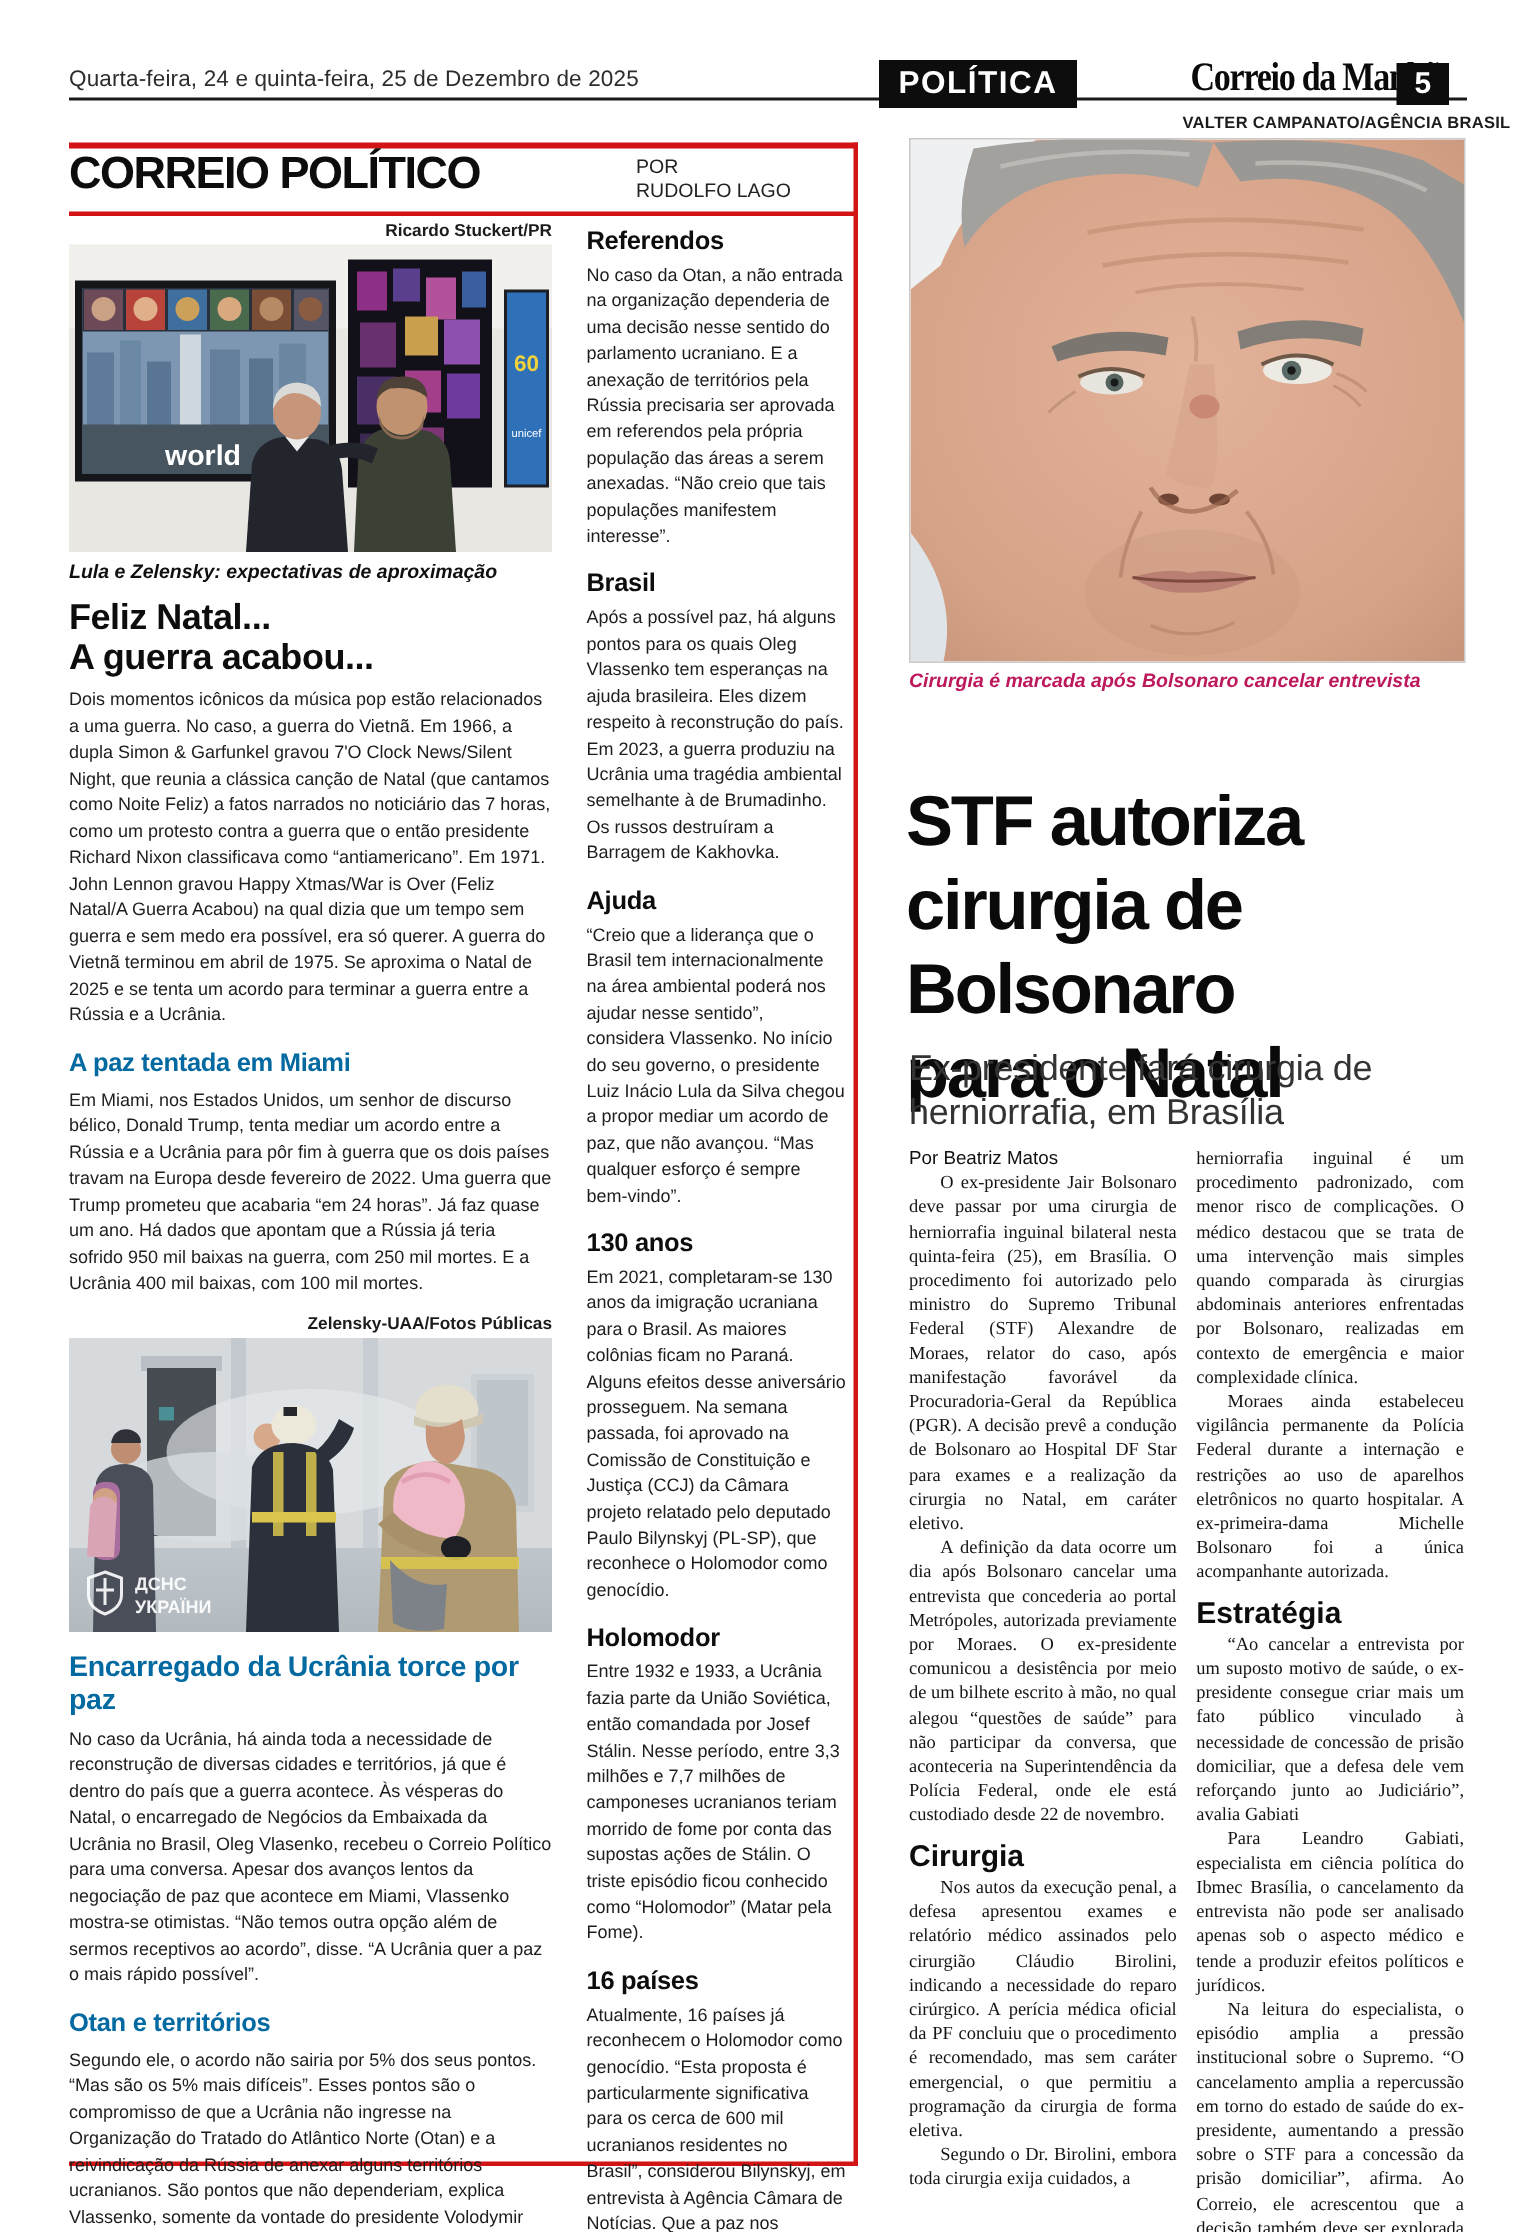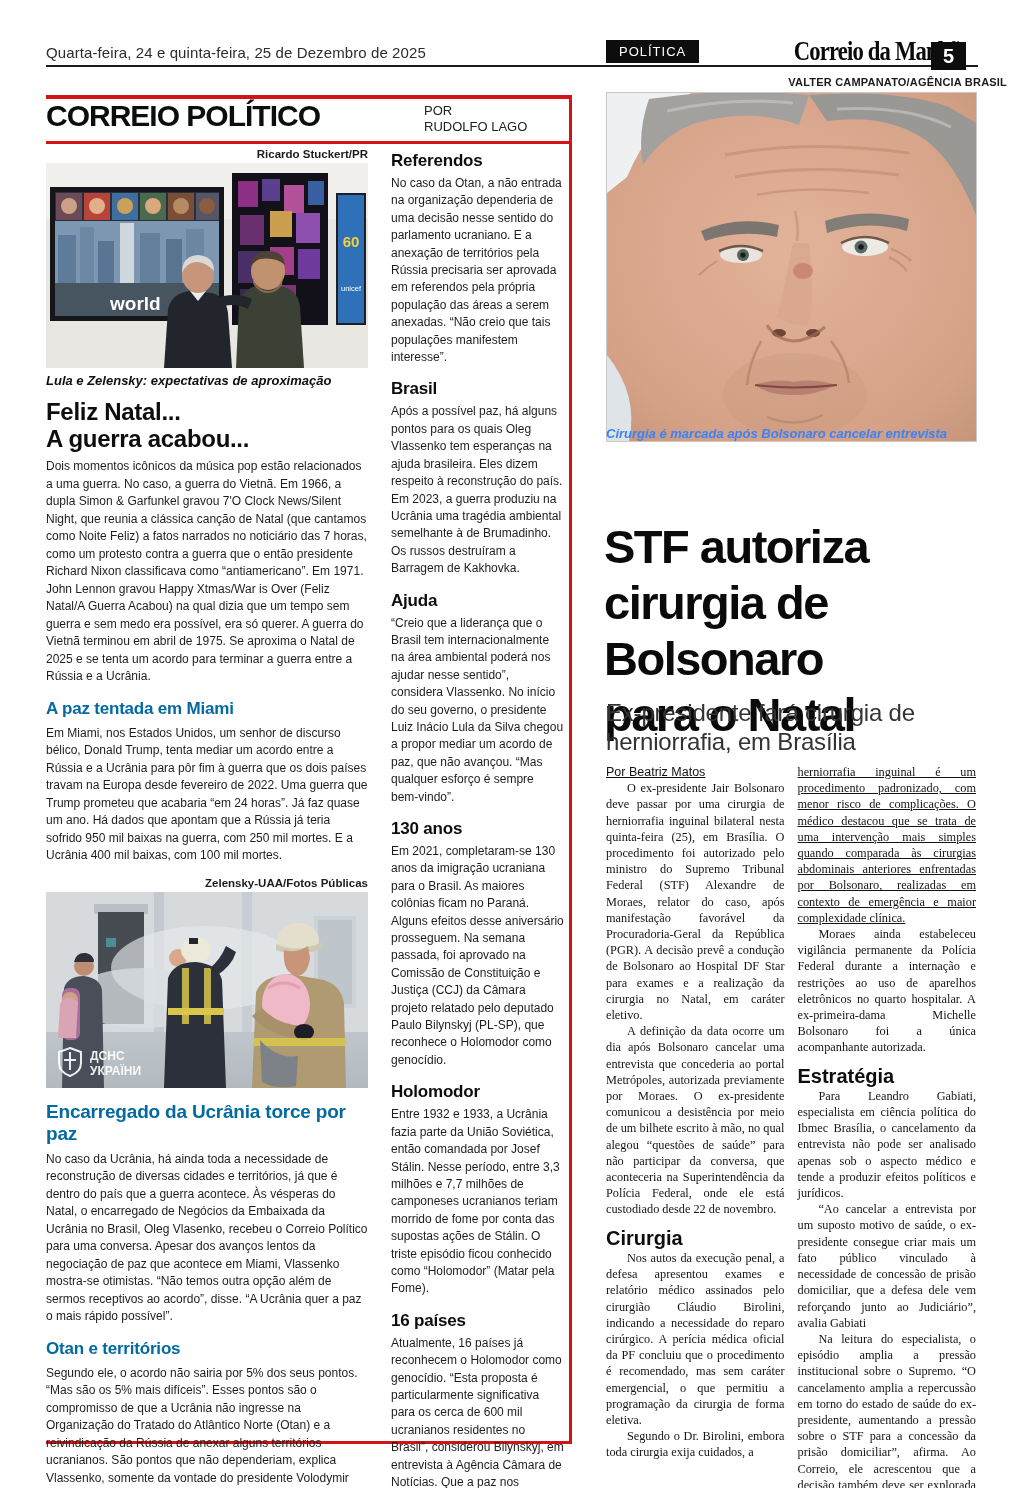--- a/index.html
+++ b/index.html
@@ -1,22 +1,22 @@
 <!DOCTYPE html>
 <html><head>
 <meta charset="utf-8">
 <style>
   html,body{margin:0;padding:0;background:#ffffff;}
   .page{position:relative;width:1010px;height:1488px;background:#fff;overflow:hidden;
         font-family:"Liberation Sans",sans-serif;color:#111;padding-left:32px;}
   
   .date{position:absolute;left:46px;top:44px;font-size:15px;color:#2d2d2d;letter-spacing:.1px;}
   .hrule{position:absolute;left:46px;top:65px;width:932px;height:2px;background:#1a1a1a;}
-  .politica{position:absolute;left:606px;top:40px;background:#0d0d0d;color:#fff;font-weight:400;
-            font-size:13px;letter-spacing:1px;padding:4px 13px;}
+  .politica{position:absolute;left:586px;top:40px;background:#0d0d0d;color:#fff;font-weight:700;
+            font-size:21px;letter-spacing:1px;padding:4px 13px;}
   .masthead{position:absolute;right:82px;top:36px;font-family:"Liberation Serif",serif;
             font-weight:700;font-size:27px;letter-spacing:-1px;transform:scaleX(.84);
             transform-origin:right center;white-space:nowrap;color:#0a0a0a;}
   .pagenum{position:absolute;left:931px;top:42px;width:35px;height:28px;background:#0d0d0d;color:#fff;
            font-weight:700;font-size:20px;display:flex;align-items:center;justify-content:center;}
   .photo-credit-top{position:absolute;right:35px;top:76px;font-size:11px;font-weight:700;
                     letter-spacing:.2px;color:#1c1c1c;}
   
   .red{position:absolute;background:#d21414;}
   .red-top{left:46px;top:95px;width:526px;height:4px;}
@@ -35,31 +35,31 @@
              letter-spacing:-.3px;color:#0d0d0d;}
   .body{font-size:12px;line-height:17.5px;color:#1d1d1d;margin-top:6px;}
   .sub{font-size:17px;font-weight:800;margin-top:13px;letter-spacing:-.2px;color:#0369a1;}
   .sub.big{font-size:19px;}
   .note{margin-bottom:5px;}
   .note h3{font-size:17px;font-weight:800;margin:13px 0 4px 0;letter-spacing:-.2px;color:#0d0d0d;}
   .note:first-child h3{margin-top:0;}
   .note p{font-size:12px;line-height:17.4px;color:#1d1d1d;margin:0;}
   
   .a-photo{position:absolute;left:606px;top:92px;border:1px solid #c9c9c9;}
-  .a-caption{position:absolute;left:606px;top:426px;font-size:13px;font-style:italic;font-weight:700;color:#3b82f6;}
+  .a-caption{position:absolute;left:606px;top:446px;font-size:13px;font-style:italic;font-weight:700;color:#be185d;}
   .a-headline{position:absolute;left:604px;top:488px;width:374px;font-size:47px;line-height:56px;
               font-weight:700;letter-spacing:-1.5px;white-space:pre-line;color:#0a0a0a;}
   .a-deck{position:absolute;left:606px;top:698px;font-size:24px;line-height:29px;color:#333;
           white-space:pre-line;font-weight:400;letter-spacing:-.2px;}
   .a-cols{position:absolute;left:606px;top:764px;width:370px;display:flex;gap:13px;}
   .a-col{flex:1;font-family:"Liberation Serif",serif;font-size:12.3px;line-height:16.2px;
          text-align:justify;color:#141414;}
   .a-byline{font-family:"Liberation Sans",sans-serif;font-size:12.5px;margin:0 0 10px 0;color:#111;text-align:left;}
   .a-col p{margin:0;text-indent:1.7em;}
-  .a-col p.noindent{text-indent:0;text-decoration:underline;}
+  .a-col p.noindent{text-indent:0;}
   .a-sub{font-family:"Liberation Sans",sans-serif;font-weight:800;font-size:20px;margin:12px 0 4px 0;
          text-align:left;color:#0d0d0d;}
 </style>
 </head>
 <body>
 
 <div class="page">
 
   <div class="date">Quarta-feira, 24 e quinta-feira, 25 de Dezembro de 2025</div>
   <div class="hrule"></div>
@@ -315,19 +315,19 @@
       <p>O ex-presidente Jair Bolsonaro deve passar por uma cirurgia de herniorrafia inguinal bilateral nesta quinta-feira (25), em Brasília. O procedimento foi autorizado pelo ministro do Supremo Tribunal Federal (STF) Alexandre de Moraes, relator do caso, após manifestação favorável da Procuradoria-Geral da República (PGR). A decisão prevê a condução de Bolsonaro ao Hospital DF Star para exames e a realização da cirurgia no Natal, em caráter eletivo.</p>
       <p>A definição da data ocorre um dia após Bolsonaro cancelar uma entrevista que concederia ao portal Metrópoles, autorizada previamente por Moraes. O ex-presidente comunicou a desistência por meio de um bilhete escrito à mão, no qual alegou “questões de saúde” para não participar da conversa, que aconteceria na Superintendência da Polícia Federal, onde ele está custodiado desde 22 de novembro.</p>
       <h2 class="a-sub">Cirurgia</h2>
       <p>Nos autos da execução penal, a defesa apresentou exames e relatório médico assinados pelo cirurgião Cláudio Birolini, indicando a necessidade do reparo cirúrgico. A perícia médica oficial da PF concluiu que o procedimento é recomendado, mas sem caráter emergencial, o que permitiu a programação da cirurgia de forma eletiva.</p>
       <p>Segundo o Dr. Birolini, embora toda cirurgia exija cuidados, a</p>
     </div>
     <div class="a-col">
       <p class="noindent">herniorrafia inguinal é um procedimento padronizado, com menor risco de complicações. O médico destacou que se trata de uma intervenção mais simples quando comparada às cirurgias abdominais anteriores enfrentadas por Bolsonaro, realizadas em contexto de emergência e maior complexidade clínica.</p>
       <p>Moraes ainda estabeleceu vigilância permanente da Polícia Federal durante a internação e restrições ao uso de aparelhos eletrônicos no quarto hospitalar. A ex-primeira-dama Michelle Bolsonaro foi a única acompanhante autorizada.</p>
       <h2 class="a-sub">Estratégia</h2>
+      <p>“Ao cancelar a entrevista por um suposto motivo de saúde, o ex-presidente consegue criar mais um fato público vinculado à necessidade de concessão de prisão domiciliar, que a defesa dele vem reforçando junto ao Judiciário”, avalia Gabiati</p>
       <p>Para Leandro Gabiati, especialista em ciência política do Ibmec Brasília, o cancelamento da entrevista não pode ser analisado apenas sob o aspecto médico e tende a produzir efeitos políticos e jurídicos.</p>
-      <p>“Ao cancelar a entrevista por um suposto motivo de saúde, o ex-presidente consegue criar mais um fato público vinculado à necessidade de concessão de prisão domiciliar, que a defesa dele vem reforçando junto ao Judiciário”, avalia Gabiati</p>
       <p>Na leitura do especialista, o episódio amplia a pressão institucional sobre o Supremo. “O cancelamento amplia a repercussão em torno do estado de saúde do ex-presidente, aumentando a pressão sobre o STF para a concessão da prisão domiciliar”, afirma. Ao Correio, ele acrescentou que a decisão também deve ser explorada politicamente por aliados de Bolsonaro.</p>
     </div>
   </div>
 
 </div>
 
 </body></html>

